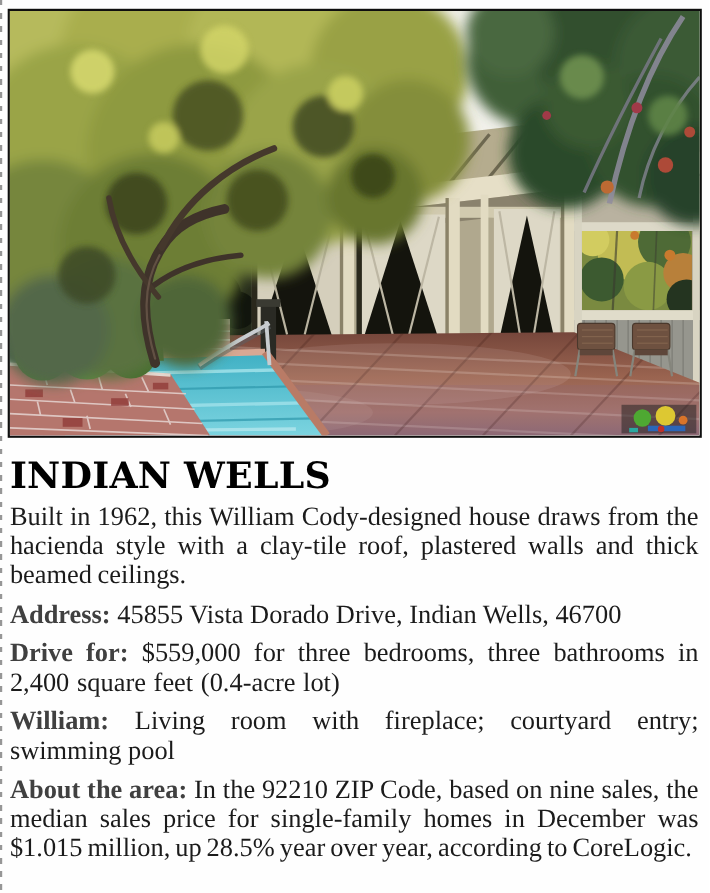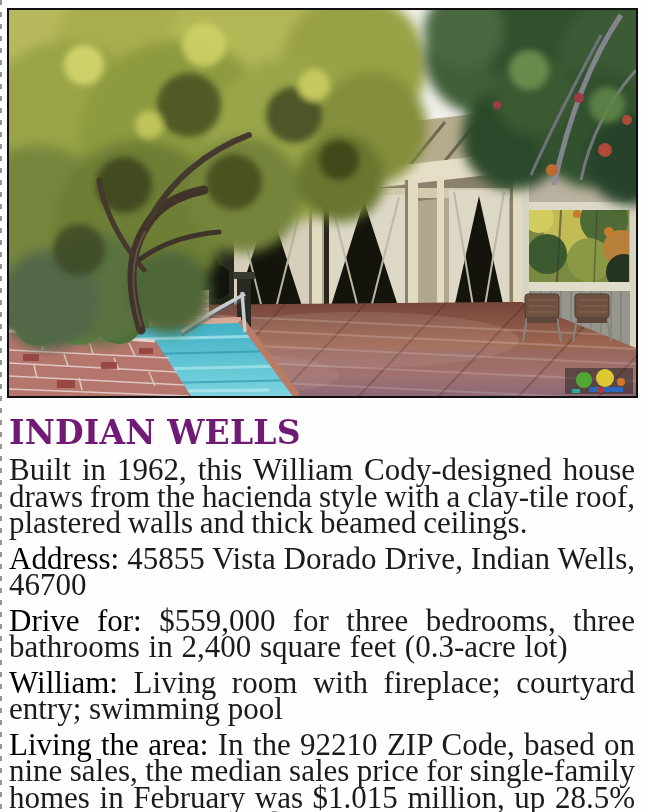--- a/index.html
+++ b/index.html
@@ -12,26 +12,26 @@
     background:repeating-linear-gradient(to bottom,#969696 0 5px,transparent 5px 12px);
   }
   figure.photo{
     position:absolute;left:7px;top:8px;margin:0;width:627px;height:386px;
     border:2px solid #0f0f0f;background:#f2f1eb;
   }
   figure.photo svg{display:block;}
   article.listing{position:absolute;left:9px;top:404px;width:626px;}
   h1.headline{
     margin:12px 0 8px 0;font-family:"DejaVu Serif",serif;font-weight:bold;
-    font-size:33px;line-height:33px;letter-spacing:.2px;color:#701a75;
+    font-size:33px;line-height:33px;letter-spacing:.2px;color:#000000;
   }
   p.para{
-    margin:0 0 9px 0;font-size:31px;line-height:26.5px;text-align:justify;color:#1b1b1b;
+    margin:0 0 9px 0;font-size:24px;line-height:26.5px;text-align:justify;color:#1b1b1b;
   }
-  p.para b{font-weight:normal;color:#000000;}
+  p.para b{font-weight:bold;color:#404040;}
   p.intro{word-spacing:-1px;}
   p.d1{word-spacing:1px;}
   p.d3{word-spacing:-1.5px;}
 </style>
 </head>
 <body>
 
 <div class="page">
 
   <div class="col-rule"></div>
@@ -386,20 +386,20 @@
     </svg>
   </figure>
 
   <article class="listing">
     <h1 class="headline">INDIAN WELLS</h1>
 
     <p class="para intro">Built in 1962, this William Cody-designed house draws from the hacienda style with a clay-tile roof, plastered walls and thick beamed ceilings.</p>
 
     <p class="para d0"><b>Address:</b> <span>45855 Vista Dorado Drive, Indian Wells, 46700</span></p>
 
-    <p class="para d1"><b>Drive for:</b> <span>$559,000 for three bedrooms, three bathrooms in 2,400 square feet (0.3-acre lot)</span></p>
+    <p class="para d1"><b>Drive for:</b> <span>$559,000 for three bedrooms, three bathrooms in 2,400 square feet (0.4-acre lot)</span></p>
 
     <p class="para d2"><b>William:</b> <span>Living room with fireplace; courtyard entry; swimming pool</span></p>
 
-    <p class="para d3"><b>Living the area:</b> <span>In the 92210 ZIP Code, based on nine sales, the median sales price for single-family homes in February was $1.015 million, up 28.5% year over year, according to CoreLogic.</span></p>
+    <p class="para d3"><b>About the area:</b> <span>In the 92210 ZIP Code, based on nine sales, the median sales price for single-family homes in December was $1.015 million, up 28.5% year over year, according to CoreLogic.</span></p>
   </article>
 
 </div>
 
 </body></html>

